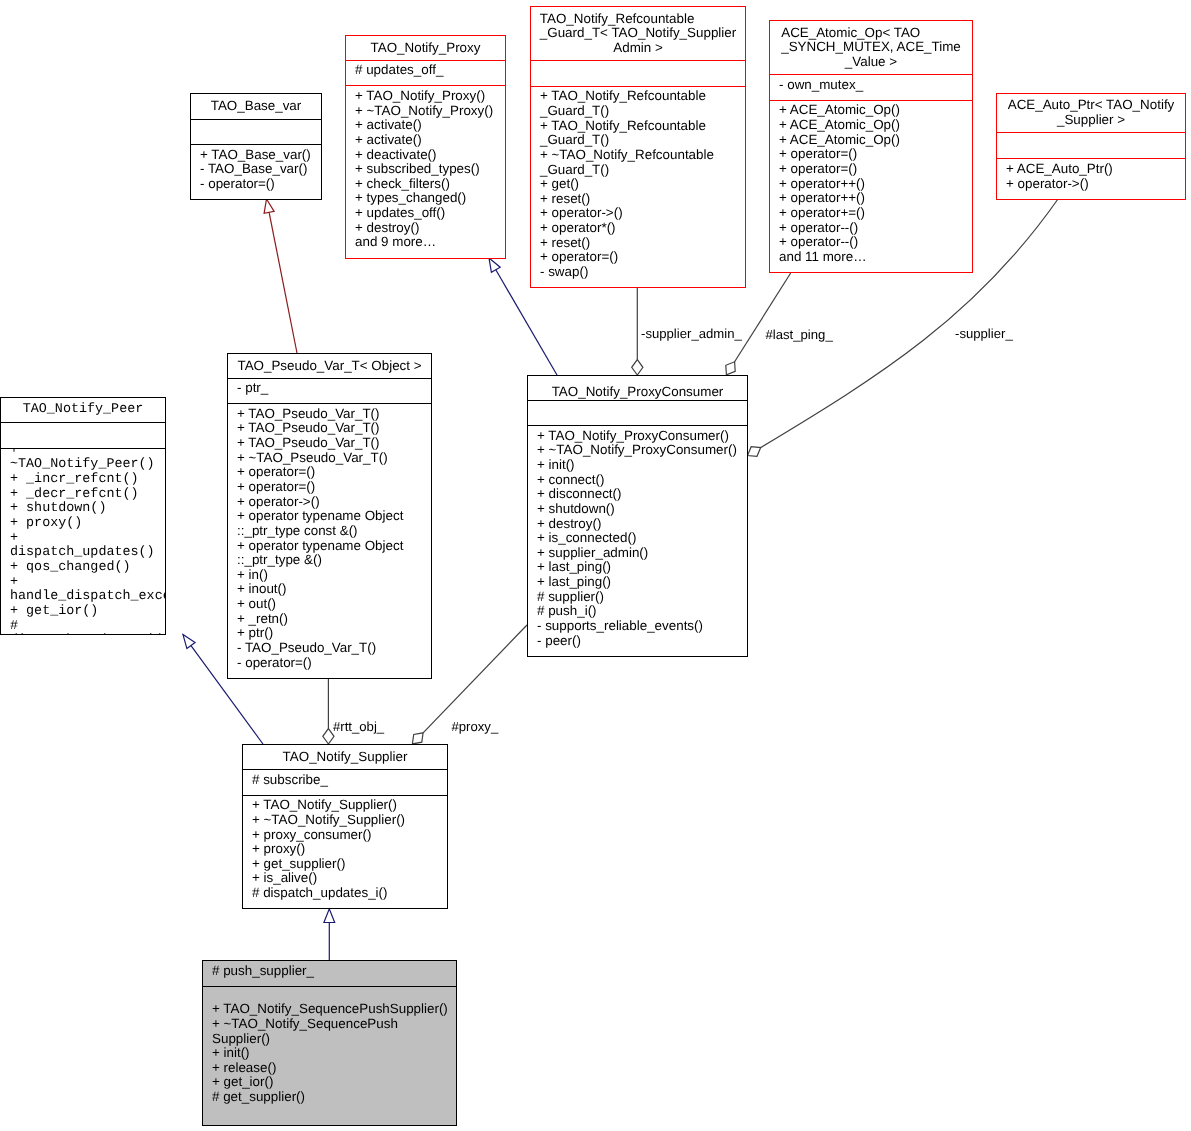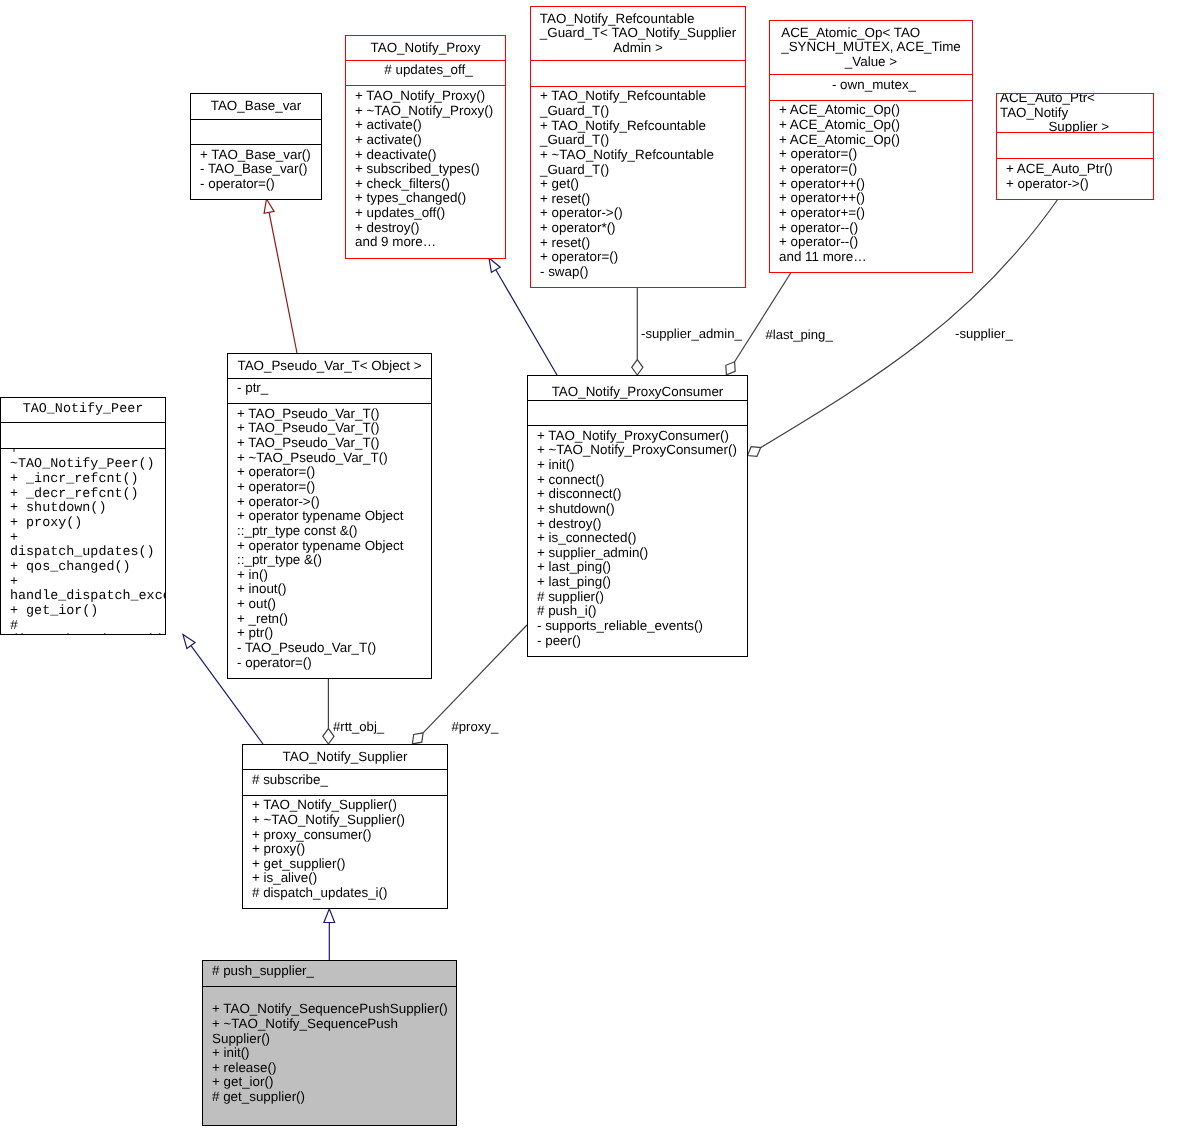--- a/index.html
+++ b/index.html
@@ -9,21 +9,21 @@
        -webkit-font-smoothing:antialiased;text-rendering:geometricPrecision;}
   #canvas{position:relative;width:1191px;height:1131px;background:#fff;}
   svg#edges{position:absolute;left:0;top:0;width:1191px;height:1131px;overflow:visible;}
   .node{position:absolute;box-sizing:border-box;background:#fff;
         border:1px solid #000;z-index:2;display:flex;flex-direction:column;}
   .node.red{border-color:#ff0000;}
   .node.grey{background:#bfbfbf;}
   .sec{box-sizing:border-box;overflow:hidden;display:flex;flex-direction:column;justify-content:center;flex:0 0 auto;}
   .sec.rows:last-child{flex:1 1 auto;}
   .sec.b1{border-bottom:1px solid #000;}
-  .node.red > .sec.b1{border-bottom-color:#ff0000;align-items:center;}
+  .node.red > .sec.b1{border-bottom-color:#ff0000;}
   .title{font-size:13.4px;line-height:14.65px;color:#000;padding:0 3px;}
   .title .tw{width:max-content;max-width:100%;margin:0 auto;text-align:left;}
   .title .tw .tl:last-child{text-align:center;}
   .rows{font-size:13.4px;line-height:14.65px;color:#000;
         padding:0 3px 5px 9px;text-align:left;}
   .rows .r{white-space:pre-line;}
   .edgelabel{position:absolute;font-size:13.15px;line-height:14.4px;color:#000;
              white-space:nowrap;z-index:3;margin-top:16px;}
 </style>
 </head>
@@ -149,21 +149,21 @@
         <div class="r">+ operator=()</div>
         <div class="r">+ operator=()</div>
         <div class="r">+ operator++()</div>
         <div class="r">+ operator++()</div>
         <div class="r">+ operator+=()</div>
         <div class="r">+ operator--()</div>
         <div class="r">+ operator--()</div>
         <div class="r">and 11 more…</div>
       </div>
   </div>
-  <div class="node red" style="left:996px;top:93px;width:158px;height:107px;">
+  <div class="node red" style="left:996px;top:93px;width:190px;height:107px;">
     <div class="sec title b1" style="height:39px;">
         <div class="tw">
           <div class="tl">ACE_Auto_Ptr&lt; TAO_Notify</div>
           <div class="tl">_Supplier &gt;</div>
         </div>
       </div>
     <div class="sec rows b1" style="height:26px;"></div>
     <div class="sec rows">
         <div class="r">+ ACE_Auto_Ptr()</div>
         <div class="r">+ operator-&gt;()</div>

